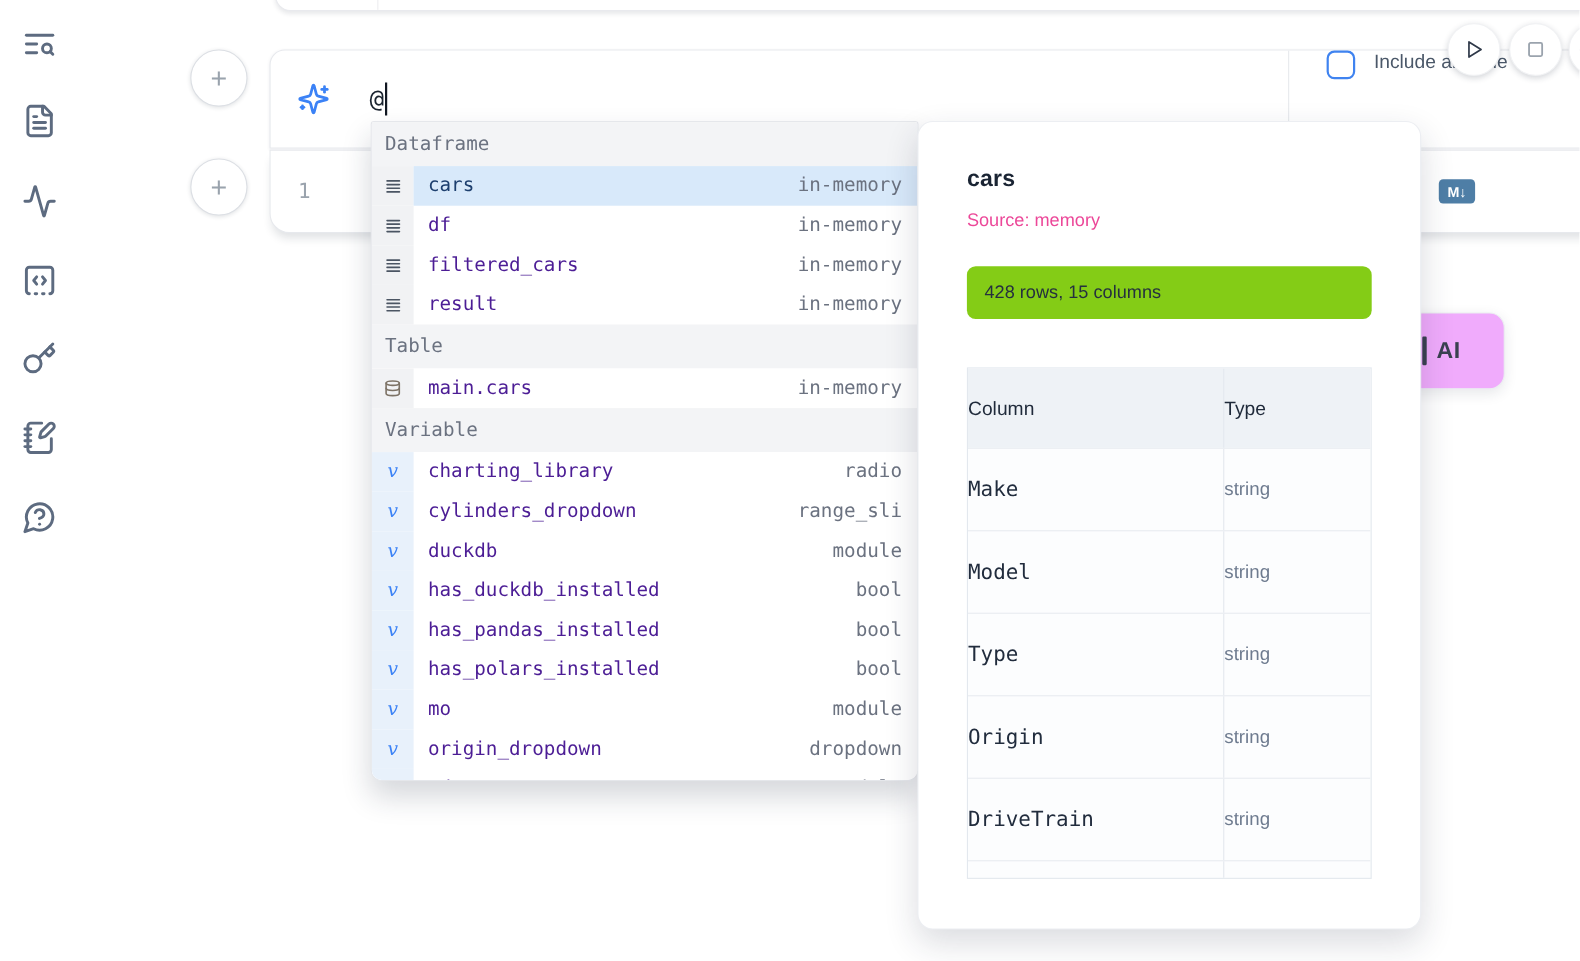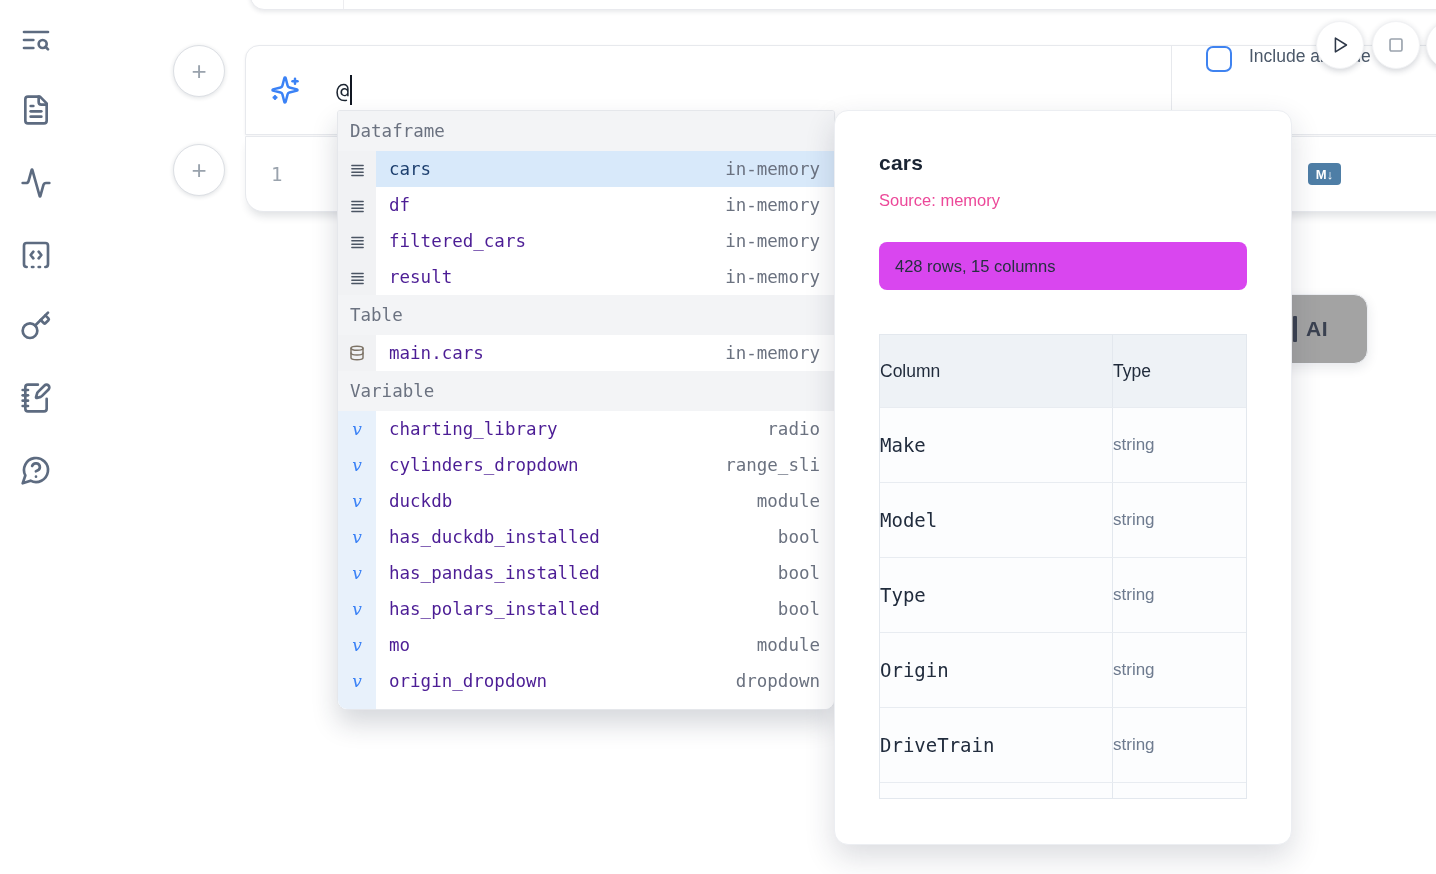--- a/index.html
+++ b/index.html
@@ -52,21 +52,21 @@
   .line-no{position:absolute;left:25px;top:0;height:100%;display:flex;align-items:center;
            font-size:19px;color:#9aa3ad;}
   .cell-actions{position:absolute;right:116px;top:0;height:100%;display:flex;align-items:center;gap:30px;}
   .db-big{width:27px;height:27px;color:#4e7ea6;}
   .db-big svg{width:100%;height:100%;}
   .md-badge{width:33px;height:22px;background:#4e7ea6;border-radius:4px;color:#fff;
             display:flex;align-items:center;justify-content:center;
             font-size:13px;font-weight:bold;letter-spacing:0;}
 
   
-  .ai-card{position:absolute;left:1240px;top:294px;width:126px;height:68px;background:#a3a3a3;
+  .ai-card{position:absolute;left:1240px;top:284px;width:126px;height:68px;background:#f0abfc;
            border:1px solid #eceef2;border-radius:14px;box-shadow:0 4px 12px rgba(30,40,60,.10);
            display:flex;align-items:center;z-index:2;}
   .ai-partial{width:4px;height:26px;background:#3a4150;margin-left:52px;border-radius:1px;}
   .ai-label{font-size:21px;font-weight:bold;color:#3a4150;margin-left:9px;letter-spacing:.5px;}
 
   
   .dropdown{position:absolute;left:337px;top:110px;width:498px;height:600px;background:#fff;
             border:1px solid #e5e7eb;border-radius:3px 3px 10px 10px;box-sizing:border-box;
             box-shadow:0 14px 26px rgba(30,40,60,.18);overflow:hidden;z-index:5;
             font-size:17.5px;}
@@ -85,21 +85,21 @@
   .db-small{width:16px;height:16px;color:#7d7366;}
   .db-small svg{width:100%;height:100%;}
   .var-ico{font-family:"DejaVu Serif",serif;font-style:italic;color:#3b82f6;font-size:17px;line-height:1;}
 
   
   .panel{position:absolute;left:834px;top:110px;width:458px;height:735px;background:#fff;
          border:1px solid #eceef2;border-radius:14px;box-sizing:border-box;
          box-shadow:0 12px 30px rgba(30,40,60,.16);z-index:6;padding:40px 44px;overflow:hidden;}
   .pv-title{font-size:21px;font-weight:bold;color:#1a2433;letter-spacing:.2px;}
   .pv-source{margin-top:16px;font-size:16.5px;color:#ec4899;}
-  .pv-pill{margin-top:32px;width:100%;height:48px;background:#d946ef;border-radius:8px;
+  .pv-pill{margin-top:32px;width:100%;height:48px;background:#84cc16;border-radius:8px;
            display:flex;align-items:center;padding-left:16px;box-sizing:border-box;
            font-size:16.5px;color:#25303f;}
   .pv-table{margin-top:44px;width:100%;height:465px;border:1px solid #e3e8ee;box-sizing:border-box;
             overflow:hidden;background:#fcfdfe;}
   .pv-tr{display:flex;height:74px;border-top:1px solid #e8ecf1;}
   .pv-tr.head{height:72px;background:#eef2f6;border-top:none;}
   .pv-td{display:flex;align-items:center;box-sizing:border-box;}
   .pv-col1{width:233px;border-right:1px solid #e3e8ee;}
   .pv-col2{flex:1;}
   .pv-tr.head .pv-td{font-size:17.5px;color:#1f2a3a;font-family:"Liberation Sans",sans-serif;}

